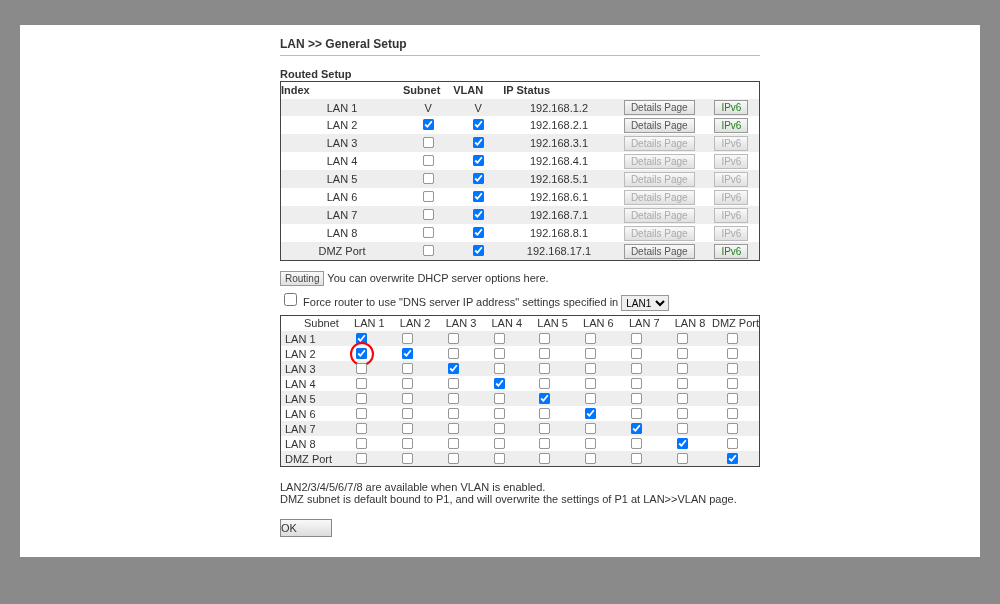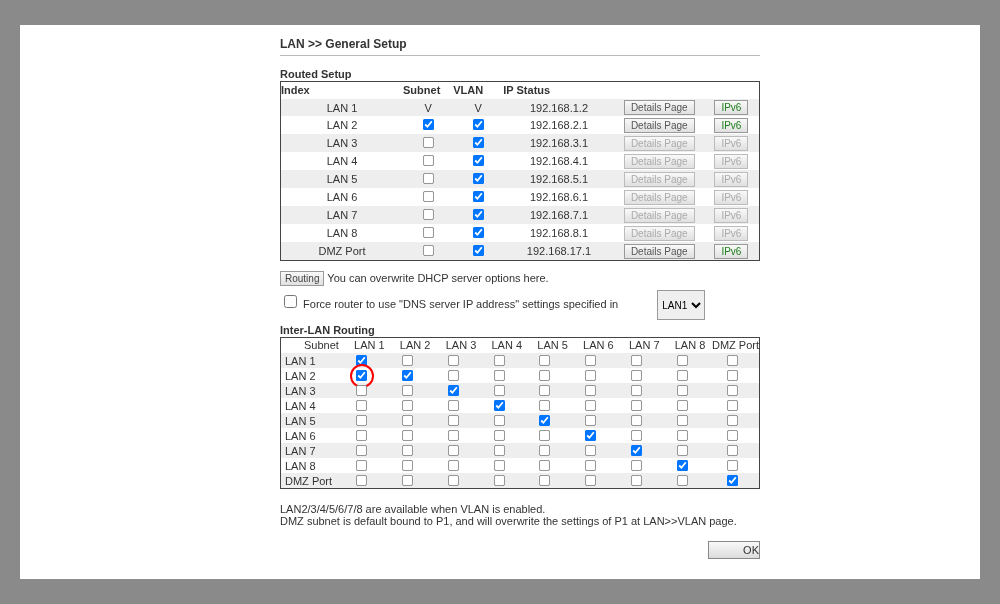--- a/index.html
+++ b/index.html
@@ -101,23 +101,22 @@
     background: linear-gradient(#f9f9f9,#e0e0e0);
     border:1px solid #999;
     font-size:10px;
     color:#444;
     cursor:pointer;
   }
   .force-row { margin: 1px 0 4px; font-size: 11px; }
   .force-row select {
     font-size: 10px;
     border: 1px solid #999;
-    height: 30px;
+    height: 16px;
     vertical-align: middle;
-    margin-left: 36px;
   }
   table.routing {
     width: 100%;
     border: 1px solid #444;
     border-collapse: collapse;
   }
   table.routing th {
     text-align: right;
     font-size: 11px;
     font-weight: normal;
@@ -128,21 +127,21 @@
   table.routing td {
     text-align: center;
     font-size: 11px;
     padding: 0;
     height: 14px;
     line-height: 12px;
   }
   table.routing td.subnet { text-align: left; padding-left: 4px; }
   .note { margin-top: 14px; font-size: 11px; }
   .note .hdr { font-weight: bold; }
-  .ok-wrap { text-align: right; margin-top: 14px; }
+  .ok-wrap { text-align: left; margin-top: 14px; }
   .ok-btn {
     display:inline-block;
     min-width: 52px;
     height: 18px;
     line-height:17px;
     background: linear-gradient(#f9f9f9,#dcdcdc);
     border:1px solid #888;
     font-size:11px;
     color:#333;
     cursor:pointer;
@@ -264,21 +263,20 @@
       <span class="adv-btn">Routing</span>
       <span>You can overwrite DHCP server options here.</span>
     </div>
 
     <div class="force-row">
       <input type="checkbox" id="force-cb" style="">
       <span>Force router to use "DNS server IP address" settings specified in</span>
       <select id="force-sel"><option>LAN1</option></select>
     </div>
 
-    <div class="section-title" style="margin-top:2px">Inter-LAN Routing</div>
 
     <table class="routing">
       <thead>
           <tr id="routing-head">
             <th style="width: 56px;">Subnet</th>
             <th style="width: 44px;">LAN 1</th>
             <th style="width: 44px;">LAN 2</th>
             <th style="width: 44px;">LAN 3</th>
             <th style="width: 44px;">LAN 4</th>
             <th style="width: 44px;">LAN 5</th>

